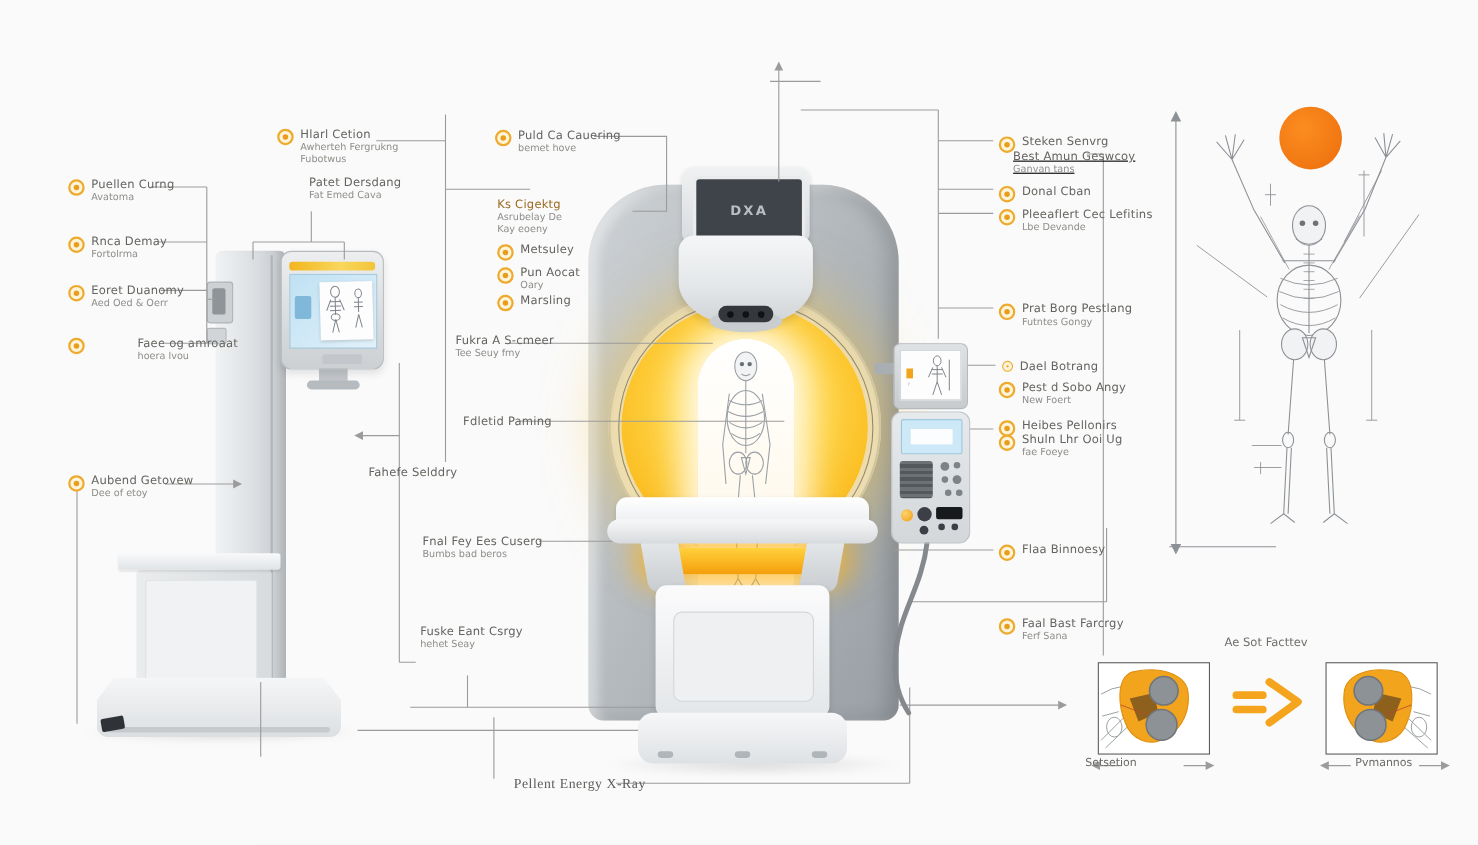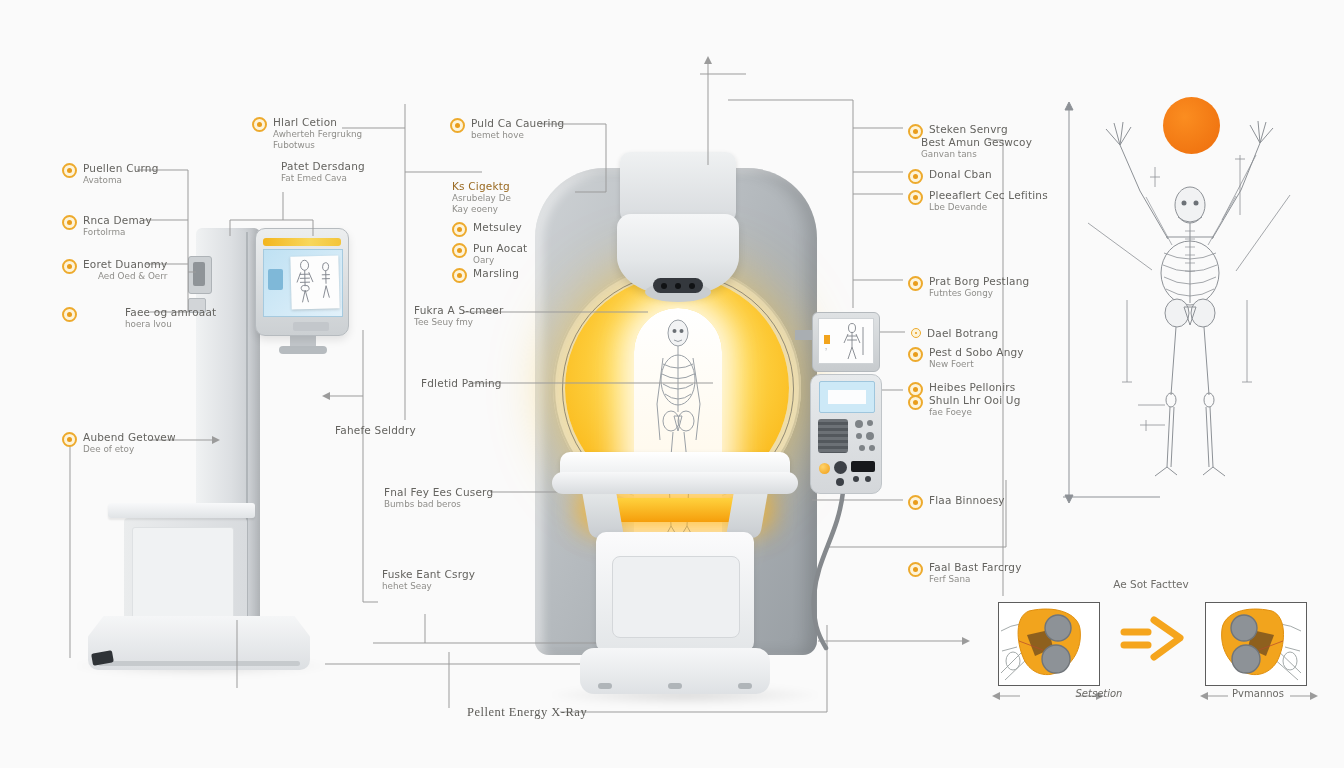--- a/index.html
+++ b/index.html
@@ -151,20 +151,23 @@
       <ellipse cx="39" cy="121" rx="8" ry="10" fill="none"></ellipse>
         <ellipse cx="54" cy="121" rx="8" ry="10" fill="none"></ellipse>
       <path d="M42,116 L50,116 L46,131 Z" fill="none"></path>
       <path d="M41,132 L37,180 L39,226 M52,132 L57,180 L55,226" fill="none"></path>
       <ellipse cx="37" cy="182" rx="4" ry="6" fill="none"></ellipse>
         <ellipse cx="57" cy="182" rx="4" ry="6" fill="none"></ellipse>
       <path d="M39,226 L33,237 M39,226 L45,236 M55,226 L49,236 M55,226 L61,237" fill="none"></path>
     </g>
   </svg>
   <div class="head-neck"></div>
+  <div class="head-screen">
+    <span class="badge">DXA</span>
+  </div>
   <div class="head-body"></div>
   <div class="sensor-base"></div>
   <div class="sensor">
       <i></i>
       <i></i>
       <i></i>
     </div>
   <div class="tbl-glow"></div>
   <div class="tbl-leg l"></div>
   <div class="tbl-leg r"></div>
@@ -292,21 +295,21 @@
     </svg>
   </div>
   <svg class="abs" style="left:1118px;top:614px;z-index:6;" width="70" height="56" viewBox="0 0 70 56">
     <g stroke="#f5a51d" stroke-width="7" fill="none" stroke-linecap="round" stroke-linejoin="round">
       <line x1="6" y1="18" x2="30" y2="18"></line>
       <line x1="6" y1="31" x2="30" y2="31"></line>
       <path d="M36,6 L62,24 L36,43"></path>
     </g>
   </svg>
   <div class="cmp-title">Ae Sot Facttev</div>
-  <div class="cmp-label" style="left:1057px;top:688px;font-style:italic;">Setsetion</div>
+  <div class="cmp-label" style="left:968px;top:688px;">Setsetion</div>
   <div class="cmp-label" style="left:1216px;top:688px;">Pvmannos</div>
 
   <svg class="layer" width="1344" height="768" viewBox="0 0 1344 768">
     <g fill="none" stroke="#9b9b9b" stroke-width="1">
 
       <path d="M137,170 H188 M143,220 H188 M146,264 H188 M150,312 H188 M188,170 V312 M188,272 H196"></path>
       <path d="M150,440 H214"></path>
 
       <path d="M342,128 H405 M405,104 V420"></path>
       <path d="M283,192 V220 M230,220 H313 M230,220 V236 M313,220 V236"></path>
@@ -371,21 +374,21 @@
         <div class="s">Avatoma</div>
       </div>
   </div>
   <div class="co" style="left:62px;top:214px;">
     <span class="ico"></span>
     <div>
         <div class="t">Rnca Demay</div>
         <div class="s">Fortolrma</div>
       </div>
   </div>
-  <div class="co" style="left:62px;top:258px;text-align:right;">
+  <div class="co" style="left:62px;top:258px;">
     <span class="ico"></span>
     <div>
         <div class="t">Eoret Duanomy</div>
         <div class="s">Aed Oed &amp; Oerr</div>
       </div>
   </div>
   <div class="co" style="left:62px;top:306px;gap:48px;">
     <span class="ico"></span>
     <div>
         <div class="t">Faee og amroaat</div>
@@ -461,21 +464,21 @@
         <div class="s">hehet Seay</div>
       </div>
   </div>
 
   <div class="co" style="left:908px;top:123px;">
     <span class="ico"></span>
     <div>
         <div class="t">Steken Senvrg</div>
       </div>
   </div>
-  <div class="co" style="left:921px;top:136px;">
+  <div class="co" style="left:921px;top:136px;text-decoration:underline;">
     <div>
         <div class="t">Best Amun Geswcoy</div>
         <div class="s">Ganvan tans</div>
       </div>
   </div>
   <div class="co" style="left:908px;top:168px;">
     <span class="ico"></span>
     <div>
         <div class="t">Donal Cban</div>
       </div>

